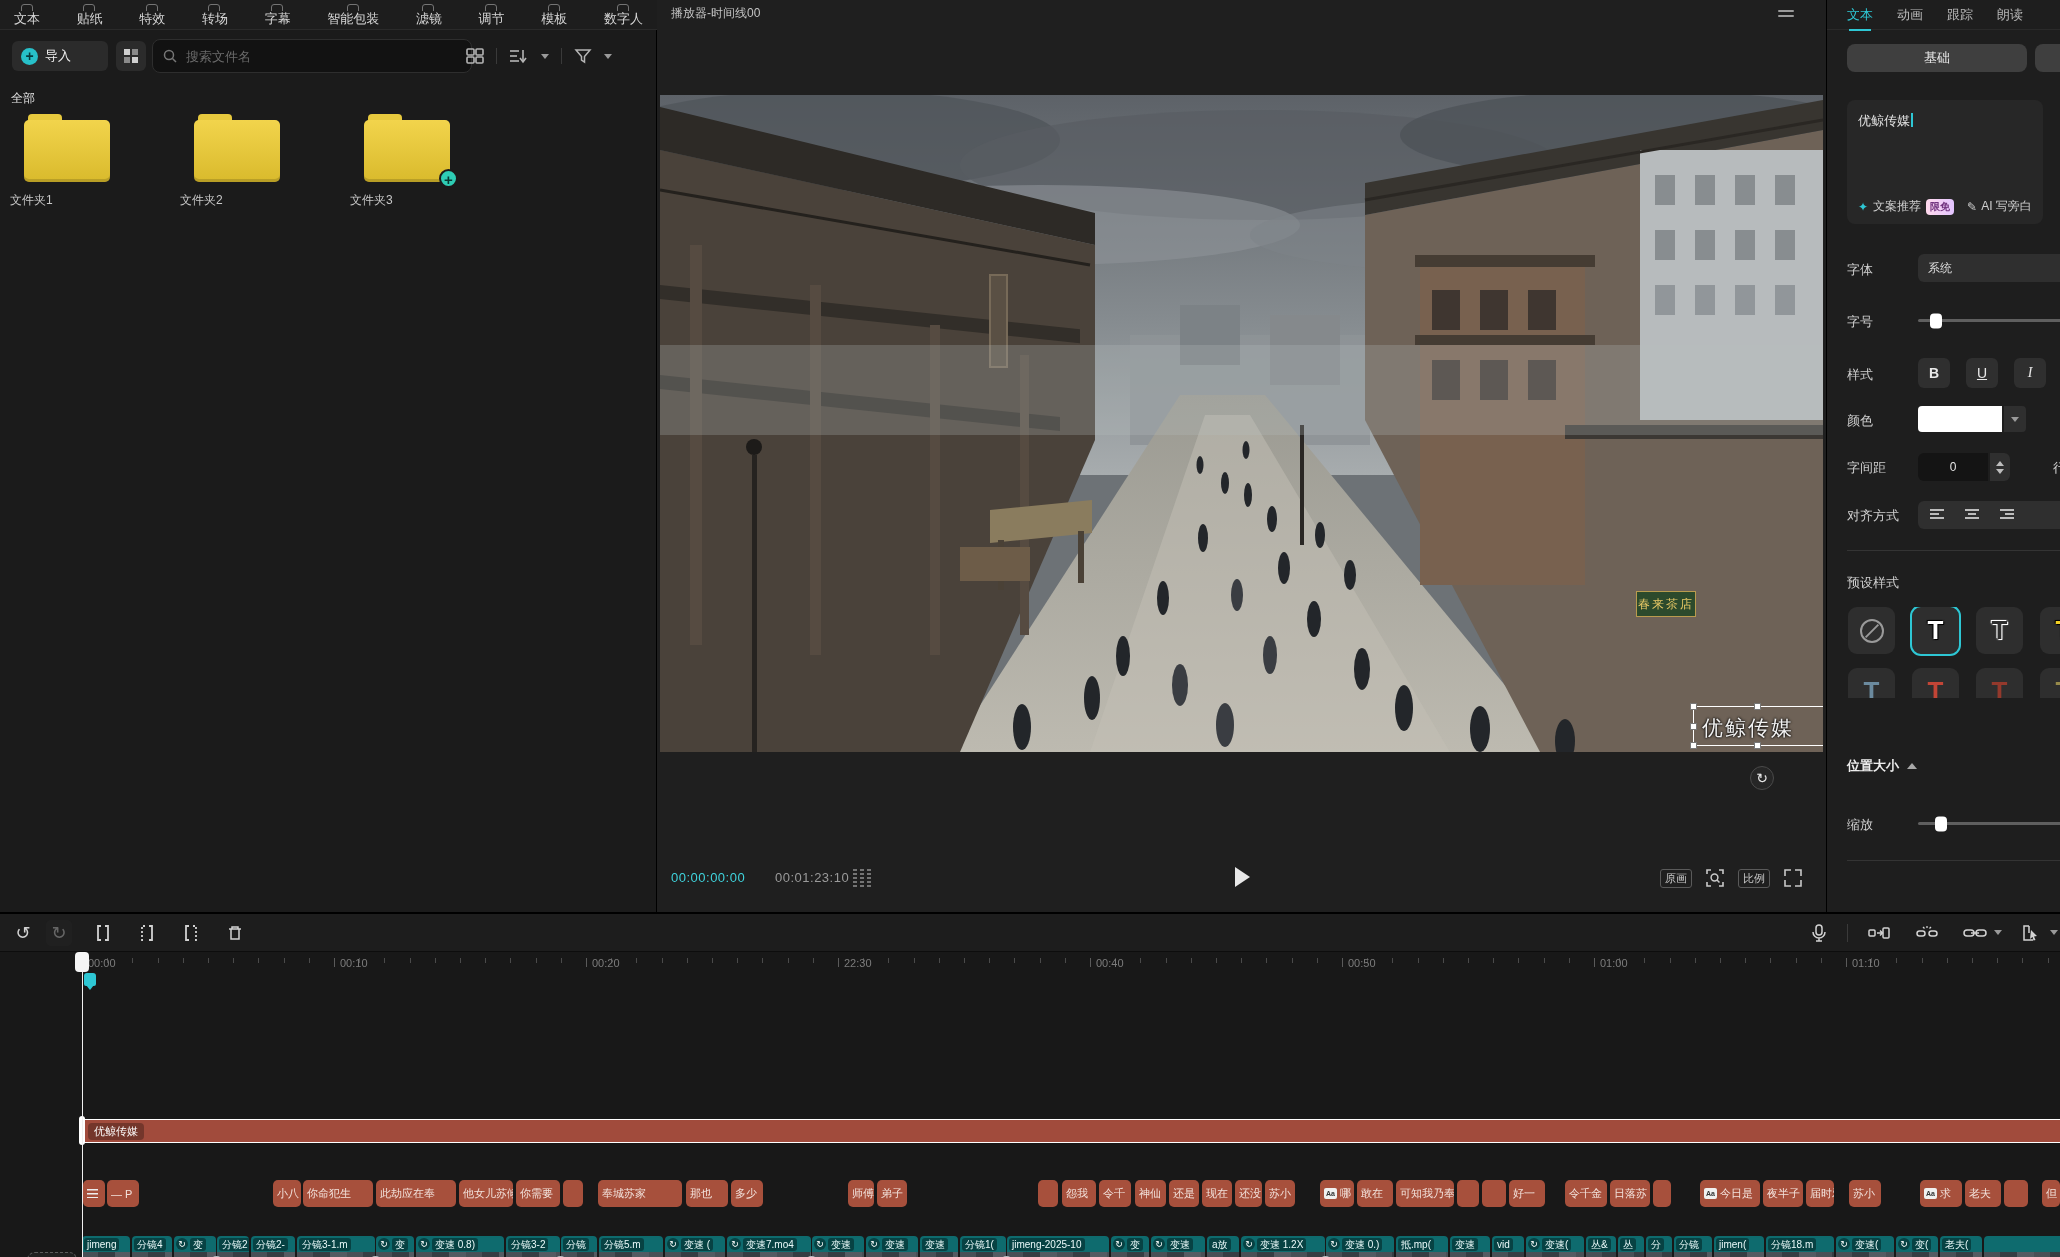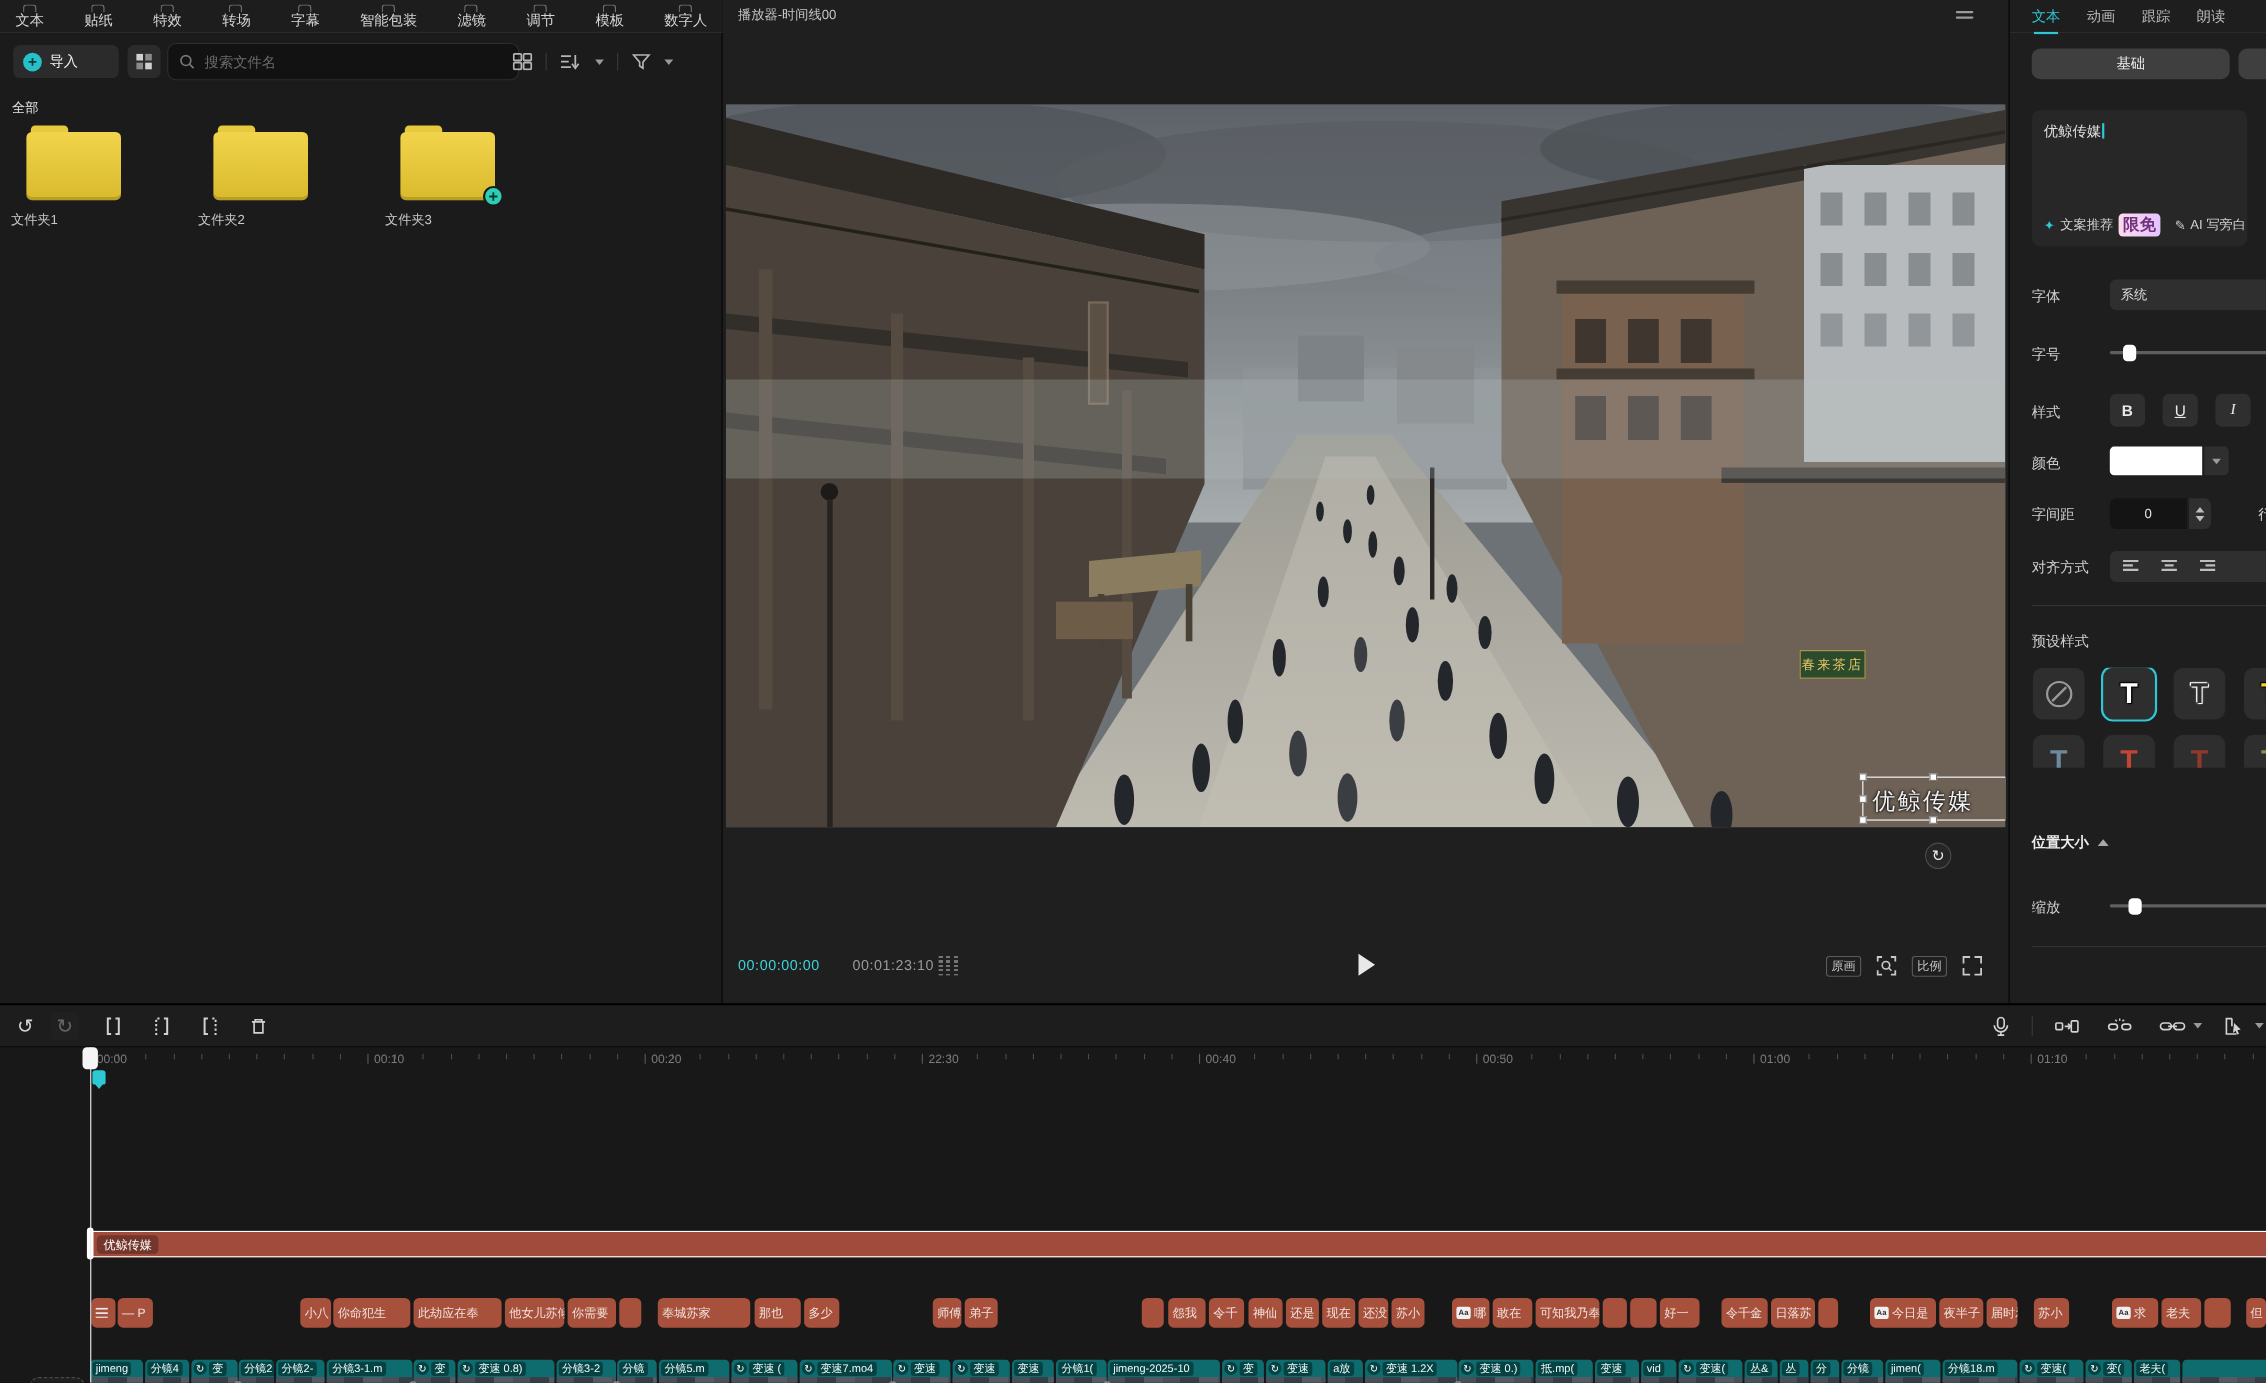--- a/index.html
+++ b/index.html
@@ -69,21 +69,21 @@
   .rp-tab.active{color:#2ec7d4;}
   .rp-tab.active::after{content:"";position:absolute;left:2px;right:2px;bottom:-7px;height:2px;background:#2ec7d4;}
   .basic-btn{position:absolute;left:20px;top:44px;width:180px;height:28px;background:#3f3f3f;border-radius:8px;color:#ededed;font-size:13px;display:flex;align-items:center;justify-content:center;cursor:pointer;}
   .basic-btn2{position:absolute;left:208px;top:44px;width:40px;height:28px;background:#3f3f3f;border-radius:8px;}
   .text-area{position:absolute;left:20px;top:100px;width:196px;height:124px;background:#272727;border-radius:8px;padding:11px;}
   .text-area .tv{font-size:13px;color:#e0e0e0;}
   .caret{display:inline-block;width:2px;height:14px;background:#2ec7d4;vertical-align:-2px;margin-left:1px;}
   .suggest-row{position:absolute;left:11px;bottom:9px;display:flex;align-items:center;gap:5px;white-space:nowrap;}
   .sparkle{color:#2ec7d4;font-size:12px;}
   .suggest-row .s-lbl{font-size:12px;color:#cfcfcf;}
-  .free-badge{background:linear-gradient(90deg,#ffd9ec,#e3c4ff);color:#71337f;font-size:15px;border-radius:4px;padding:1px 4px;font-weight:bold;}
+  .free-badge{background:linear-gradient(90deg,#ffd9ec,#e3c4ff);color:#71337f;font-size:10px;border-radius:4px;padding:1px 4px;font-weight:bold;}
   .ai-grp{margin-left:8px;display:flex;gap:4px;align-items:center;}
   .pen{color:#cfcfcf;font-size:12px;}
   .prop-label{position:absolute;left:20px;font-size:13px;color:#cfcfcf;}
   .select-ctl{position:absolute;left:91px;width:150px;height:28px;background:#2f2f2f;border-radius:6px;font-size:12px;color:#dcdcdc;display:flex;align-items:center;padding-left:10px;cursor:pointer;}
   .slider{position:absolute;left:91px;width:150px;height:3px;background:#5f5f5f;border-radius:2px;}
   .slider .thumb{position:absolute;top:50%;transform:translate(-50%,-50%);width:12px;height:15px;border-radius:4px;background:#fff;cursor:pointer;}
   .stybtn{position:absolute;width:32px;height:30px;background:#2f2f2f;border-radius:6px;color:#e8e8e8;font-size:14px;display:flex;align-items:center;justify-content:center;cursor:pointer;}
   .swatch{position:absolute;left:91px;width:84px;height:26px;background:#fff;border-radius:4px 0 0 4px;cursor:pointer;}
   .swatch-dd{position:absolute;left:177px;width:22px;height:26px;background:#2f2f2f;border-radius:0 4px 4px 0;display:flex;align-items:center;justify-content:center;cursor:pointer;}
   .spin-input{position:absolute;left:91px;width:70px;height:28px;background:#141414;border-radius:6px 0 0 6px;color:#e5e5e5;font-size:12px;display:flex;align-items:center;justify-content:center;}

